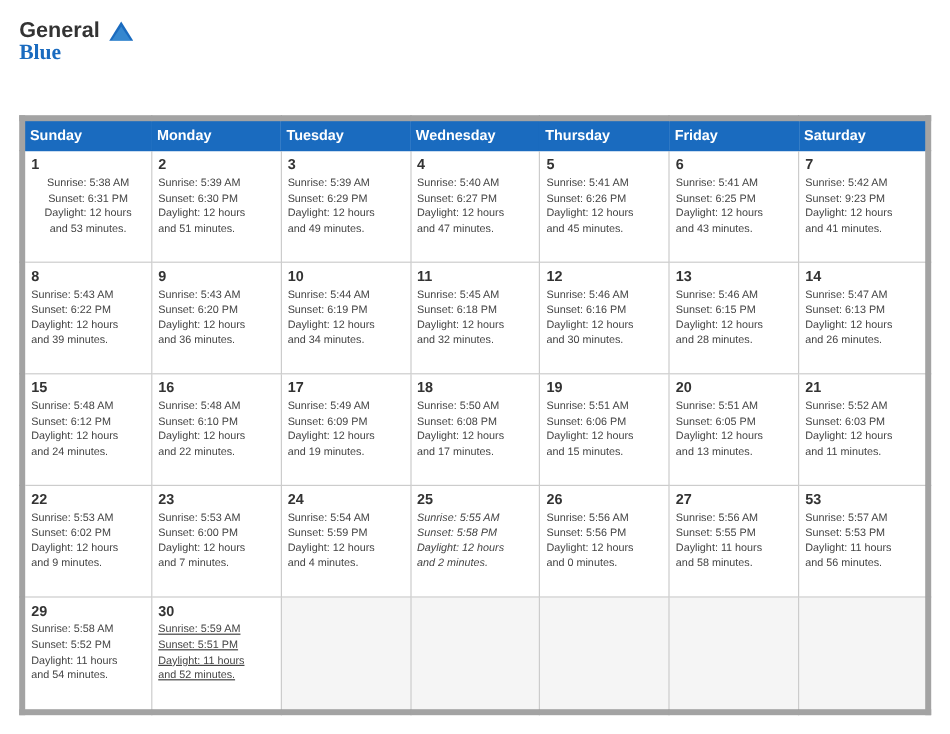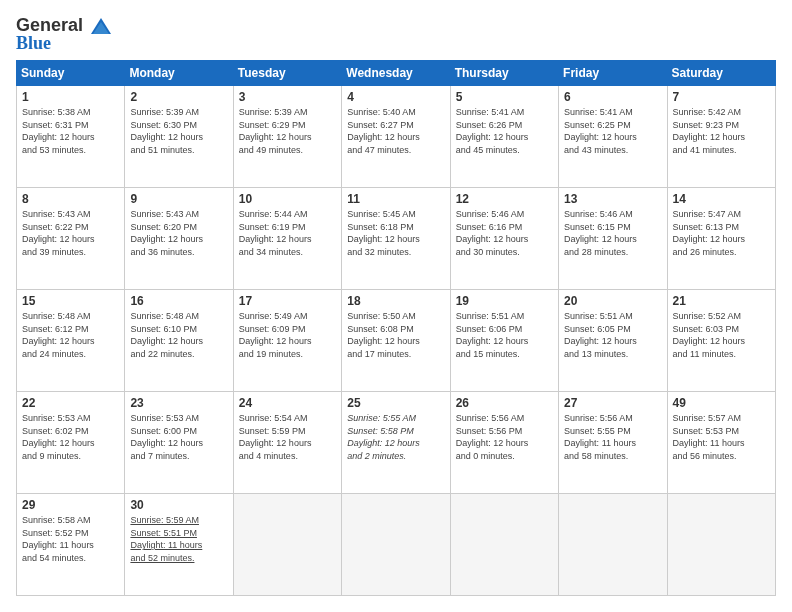--- a/index.html
+++ b/index.html
@@ -43,24 +43,25 @@
       font-weight: bold;
       color: #333;
     }
     .location {
       font-size: 14px;
       color: #555;
       margin-top: 2px;
     }
     .calendar {
       flex: 1;
-      border: 1px solid #a3a3a3;
+      border: 5px solid #a3a3a3;
       border-collapse: collapse;
       width: 100%;
       table-layout: fixed;
+      margin-top: 36px;
     }
     .calendar th {
       background: #1a6bbf;
       color: #fff;
       font-size: 12px;
       font-weight: bold;
       padding: 5px 4px;
       text-align: left;
       border: 1px solid #1a6bbf;
     }
@@ -116,21 +117,21 @@
         <th>Wednesday</th>
         <th>Thursday</th>
         <th>Friday</th>
         <th>Saturday</th>
       </tr>
     </thead>
     <tbody id="calendar-body">
     <tr>
           <td>
             <span class="day-num">1</span>
-            <div class="day-info" style="white-space: pre-line;">Sunrise: 5:38 AM
+            <div class="day-info" style="white-space: pre-line; text-align: center;">Sunrise: 5:38 AM
 Sunset: 6:31 PM
 Daylight: 12 hours
 and 53 minutes.</div>
           </td>
           <td>
             <span class="day-num">2</span>
             <div class="day-info" style="white-space: pre-line;">Sunrise: 5:39 AM
 Sunset: 6:30 PM
 Daylight: 12 hours
 and 51 minutes.</div>
@@ -310,21 +311,21 @@
 and 0 minutes.</div>
           </td>
           <td>
             <span class="day-num">27</span>
             <div class="day-info" style="white-space: pre-line;">Sunrise: 5:56 AM
 Sunset: 5:55 PM
 Daylight: 11 hours
 and 58 minutes.</div>
           </td>
           <td>
-            <span class="day-num">49</span>
+            <span class="day-num">53</span>
             <div class="day-info" style="white-space: pre-line;">Sunrise: 5:57 AM
 Sunset: 5:53 PM
 Daylight: 11 hours
 and 56 minutes.</div>
           </td>
         </tr>
         <tr>
           <td>
             <span class="day-num">29</span>
             <div class="day-info" style="white-space: pre-line;">Sunrise: 5:58 AM

